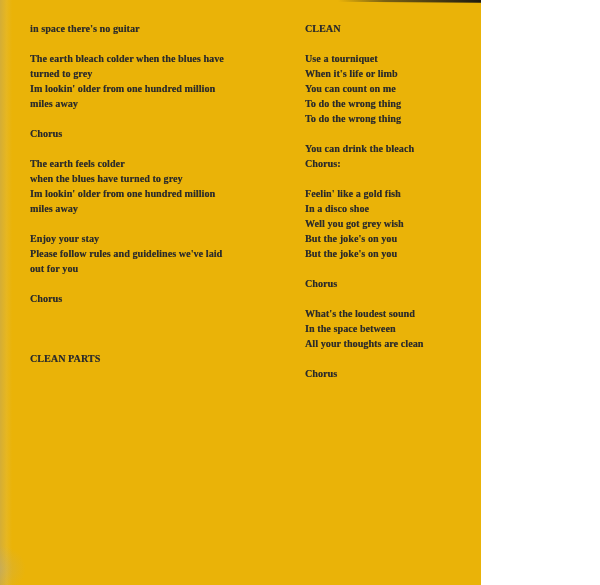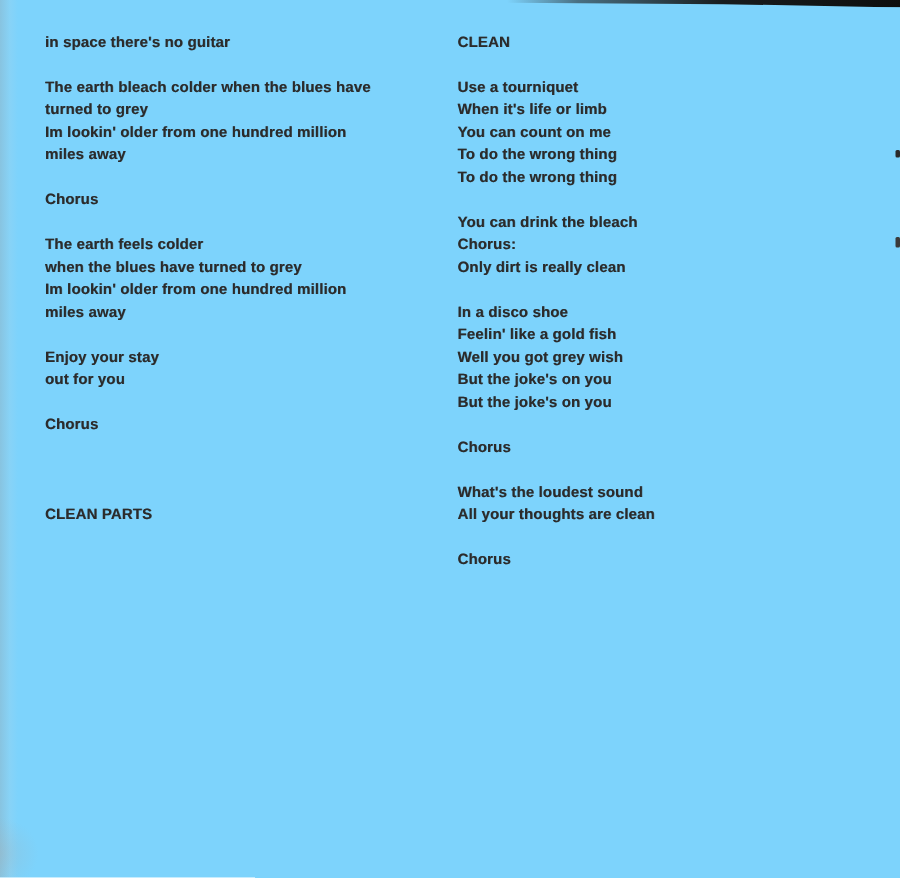--- a/index.html
+++ b/index.html
@@ -2,25 +2,25 @@
 <html><head>
 <meta charset="utf-8">
 <style>
   html, body {
     margin: 0;
     padding: 0;
     background: #ffffff;
   }
   .page {
     position: relative;
-    width: 600px;
+    width: 481px;
     height: 585px;
-    background: #7dd3fc;
+    background: #eab308;
     overflow: hidden;
-    font-family: Liberation Sans, sans-serif;
+    font-family: Liberation Serif, serif;
   }
   
   .left-edge-shade {
     position: absolute;
     left: 0; top: 0;
     width: 12px; height: 585px;
     background: linear-gradient(to right,
       rgba(160,160,160,0.30),
       rgba(210,210,210,0.12) 55%,
       rgba(255,255,255,0) 100%);
@@ -97,20 +97,21 @@
         <div class="line">miles away</div>
         <div class="line"></div>
         <div class="line">Chorus</div>
         <div class="line"></div>
         <div class="line">The earth feels colder</div>
         <div class="line">when the blues have turned to grey</div>
         <div class="line">Im lookin' older from one hundred million</div>
         <div class="line">miles away</div>
         <div class="line"></div>
         <div class="line">Enjoy your stay</div>
+        <div class="line">Please follow rules and guidelines we've laid</div>
         <div class="line">out for you</div>
         <div class="line"></div>
         <div class="line">Chorus</div>
         <div class="line"></div>
         <div class="line"></div>
         <div class="line"></div>
       </div>
     <div class="song-title">CLEAN PARTS</div>
   </div>
 
@@ -119,30 +120,30 @@
     <div>
         <div class="line"></div>
         <div class="line">Use a tourniquet</div>
         <div class="line">When it's life or limb</div>
         <div class="line">You can count on me</div>
         <div class="line">To do the wrong thing</div>
         <div class="line">To do the wrong thing</div>
         <div class="line"></div>
         <div class="line">You can drink the bleach</div>
         <div class="line">Chorus:</div>
-        <div class="line">Only dirt is really clean</div>
         <div class="line"></div>
+        <div class="line">Feelin' like a gold fish</div>
         <div class="line">In a disco shoe</div>
-        <div class="line">Feelin' like a gold fish</div>
         <div class="line">Well you got grey wish</div>
         <div class="line">But the joke's on you</div>
         <div class="line">But the joke's on you</div>
         <div class="line"></div>
         <div class="line">Chorus</div>
         <div class="line"></div>
         <div class="line">What's the loudest sound</div>
+        <div class="line">In the space between</div>
         <div class="line">All your thoughts are clean</div>
         <div class="line"></div>
         <div class="line">Chorus</div>
       </div>
   </div>
 
 </div>
 
 </body></html>

